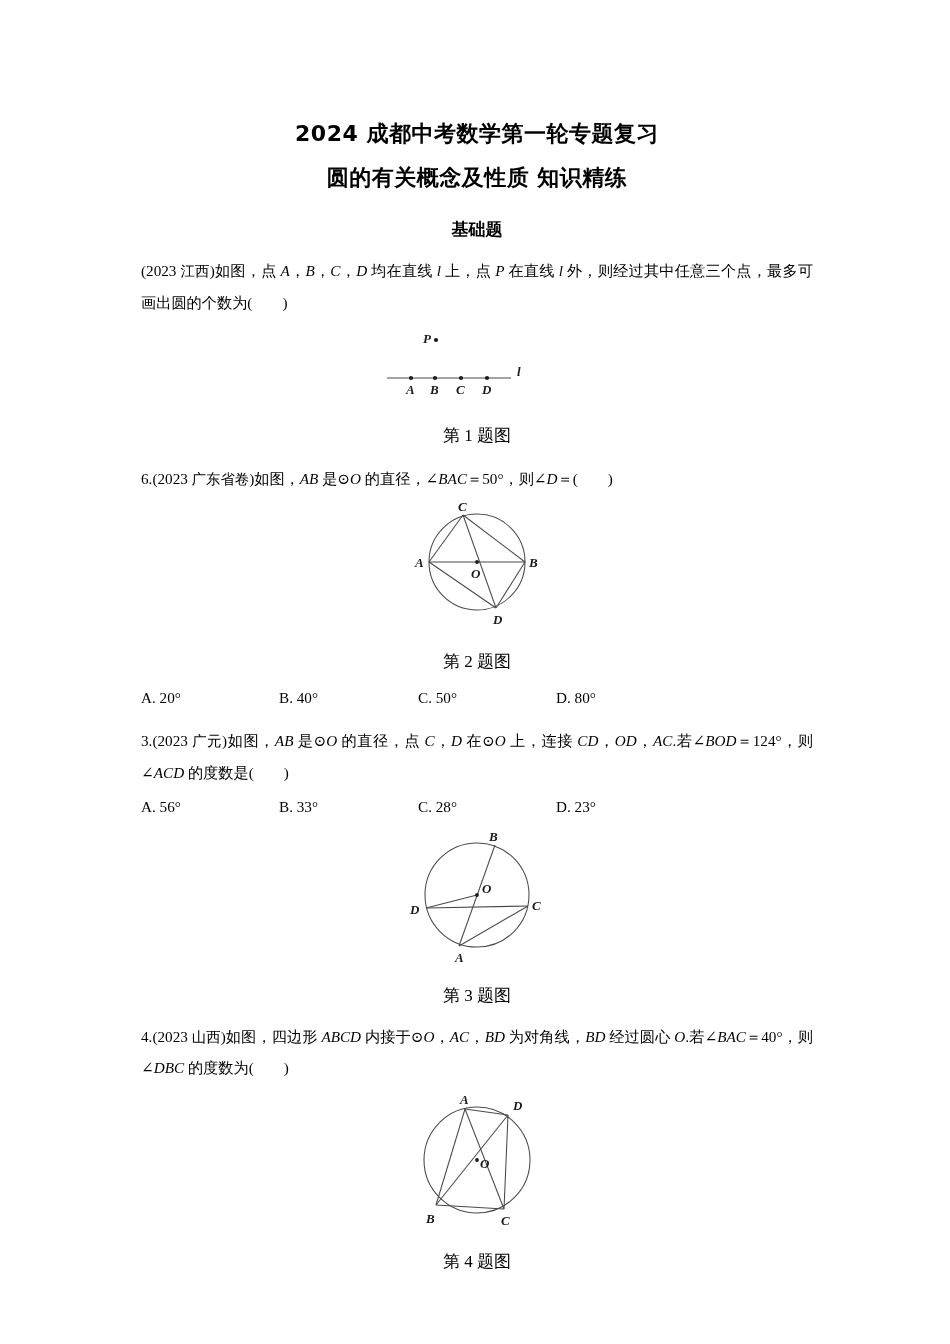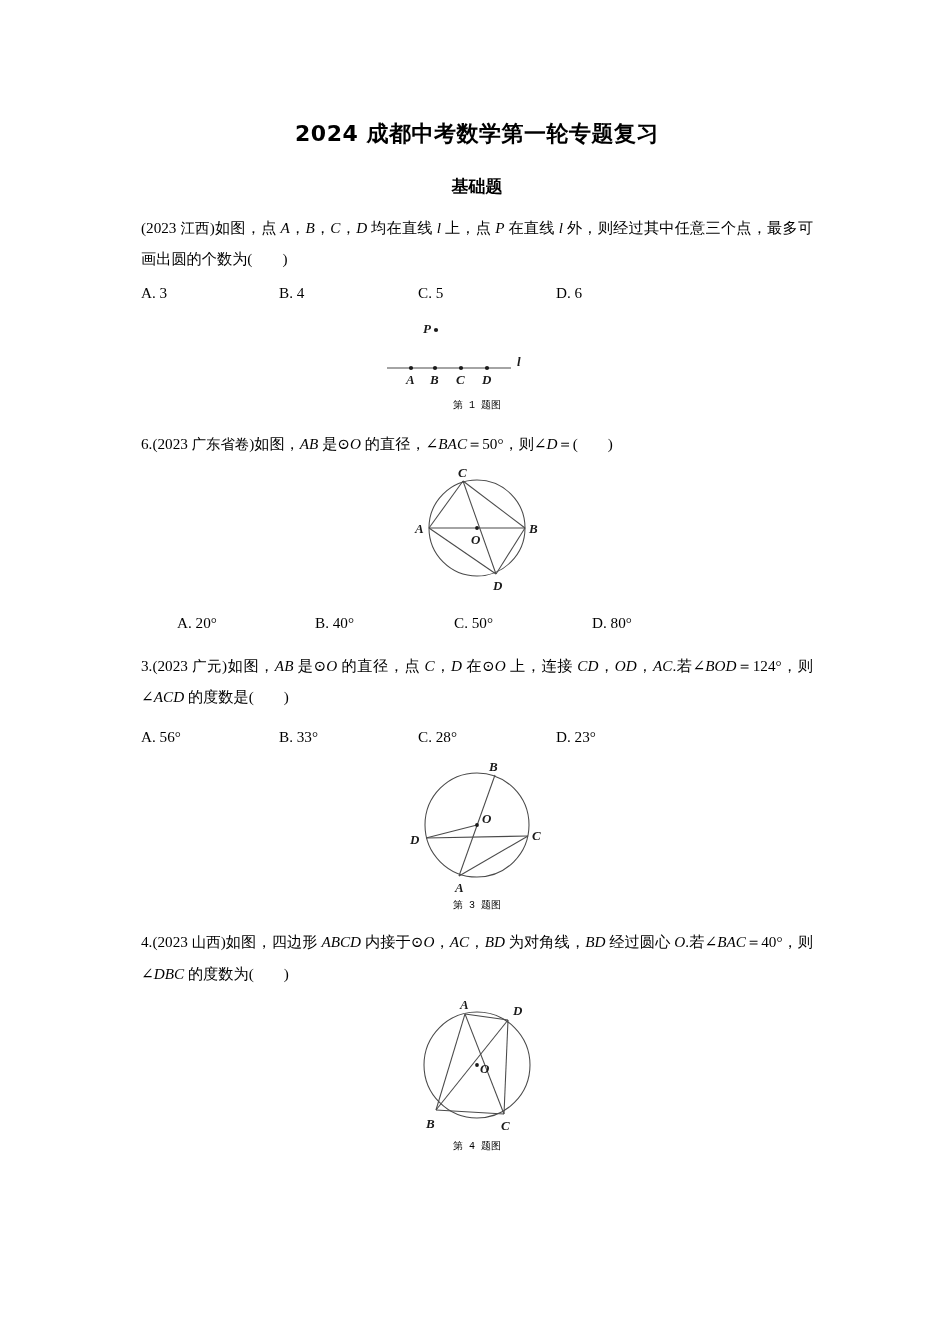--- a/index.html
+++ b/index.html
@@ -84,23 +84,23 @@
   .opt-d { left: 415px; }
 
   
   .fig-wrap {
     position: relative;
     width: 672px;
   }
   .fig-svg { display: block; margin: 0 auto; }
   .fig-cap {
     text-align: center;
-    font-size: 10px;
-    font-family: Liberation Mono, monospace;
-    margin-top: 2px;
+    font-size: 17px;
+    font-family: Liberation Serif, serif;
+    margin-top: 18px;
   }
   svg text.lbl {
     font-family: "Liberation Serif", "DejaVu Serif", serif;
     font-style: italic;
     font-weight: bold;
     font-size: 13px;
     fill: #1a1a1a;
   }
   svg .stroke {
     stroke: #4a4a4a;
@@ -109,34 +109,29 @@
   }
   svg .dot { fill: #1a1a1a; }
 </style>
 </head>
 <body>
 
 <div class="page">
   <div class="content">
 
     <div class="doc-title title-1">2024 成都中考数学第一轮专题复习</div>
+    <div class="doc-title title-2">圆的有关概念及性质  知识精练</div>
 
     <div class="section-head">基础题</div>
 
     <div class="q">
       <span>(2023</span>
       <span class="src">江西</span><span>)如图，点 </span><span class="mi">A</span><span>，</span><span class="mi">B</span><span>，</span><span class="mi">C</span><span>，</span><span class="mi">D</span><span> 均在直线 </span><span class="mi">l</span><span> 上，点 </span><span class="mi">P</span><span> 在直线 </span><span class="mi">l</span><span> 外，则经过其中任意三个点，最多可画出圆的个数为(</span><span class="blank"></span><span>)</span>
     </div>
 
-    <div class="opts">
-      <span class="opt-a">A. 3</span>
-      <span class="opt-b">B. 4</span>
-      <span class="opt-c">C. 5</span>
-      <span class="opt-d">D. 6</span>
-    </div>
 
     <div class="fig-wrap" style="margin-top:8px;">
       <svg class="fig-svg" width="200" height="80" viewBox="0 0 200 80">
 
         <text class="lbl" x="46" y="17">P</text>
         <circle class="dot" cx="59" cy="14" r="2.1"></circle>
 
         <line class="stroke" x1="10" y1="52" x2="134" y2="52"></line>
         <text class="lbl" x="140" y="50">l</text>
 
@@ -169,34 +164,35 @@
         <line class="stroke" x1="52" y1="62" x2="119" y2="108"></line>
         <line class="stroke" x1="148" y1="62" x2="119" y2="108"></line>
 
         <circle class="dot" cx="100" cy="62" r="1.9"></circle>
         <text class="lbl" x="94" y="78">O</text>
         <text class="lbl" x="38" y="67">A</text>
         <text class="lbl" x="152" y="67">B</text>
         <text class="lbl" x="81" y="11">C</text>
         <text class="lbl" x="116" y="124">D</text>
       </svg>
-    </div>
-
-    <div class="opts" style="margin-top:16px;margin-left:36px;">
+      <div class="fig-cap">第 2 题图</div>
+    </div>
+
+    <div class="opts" style="margin-top:16px;">
       <span class="opt-a">A. 20°</span>
       <span class="opt-b">B. 40°</span>
       <span class="opt-c">C. 50°</span>
       <span class="opt-d">D. 80°</span>
     </div>
 
     <div class="q" style="margin-top:12px;">
       <span>3.(2023 </span><span class="src">广元</span><span>)如图，</span><span class="mi">AB</span><span> 是⊙</span><span class="mi">O</span><span> 的直径，点 </span><span class="mi">C</span><span>，</span><span class="mi">D</span><span> 在⊙</span><span class="mi">O</span><span> 上，连接 </span><span class="mi">CD</span><span>，</span><span class="mi">OD</span><span>，</span><span class="mi">AC</span><span>.若∠</span><span class="mi">BOD</span><span>＝</span><span>124°</span><span>，则∠</span><span class="mi">ACD</span><span> 的度数是(</span><span class="blank"></span><span>)</span>
     </div>
 
-    <div class="opts" style="margin-top:16px;">
+    <div class="opts" style="margin-top:10px;">
       <span class="opt-a">A. 56°</span>
       <span class="opt-b">B. 33°</span>
       <span class="opt-c">C. 28°</span>
       <span class="opt-d">D. 23°</span>
     </div>
 
     <div class="fig-wrap" style="margin-top:8px;">
       <svg class="fig-svg" width="200" height="136" viewBox="0 0 200 136">
 
         <circle class="stroke" cx="100" cy="65" r="52"></circle>

